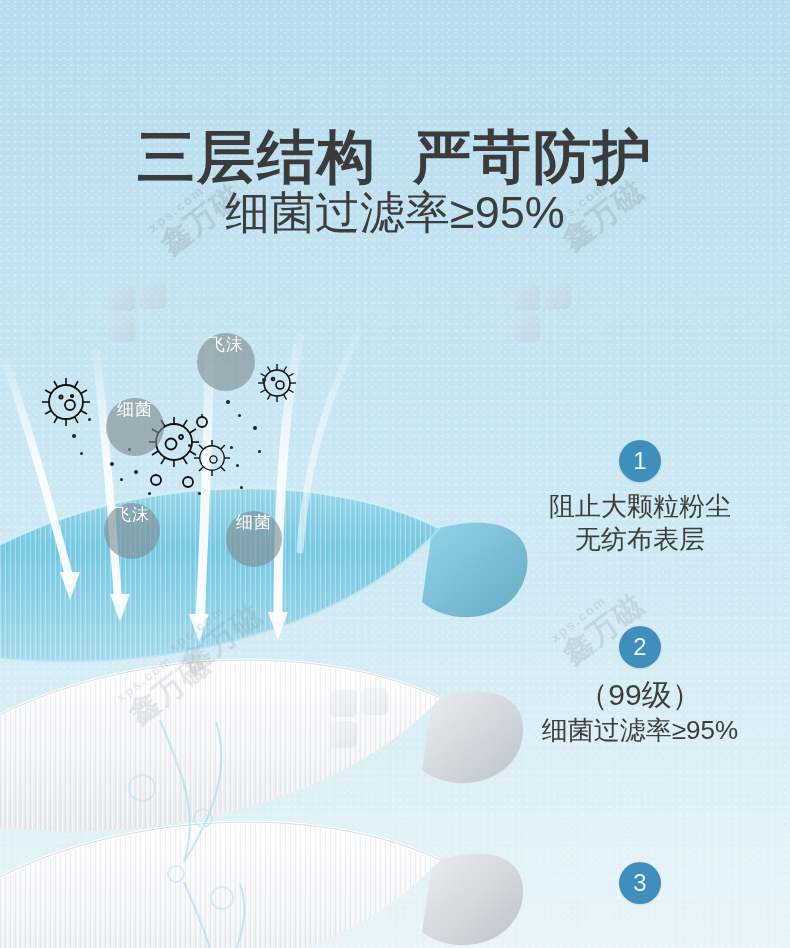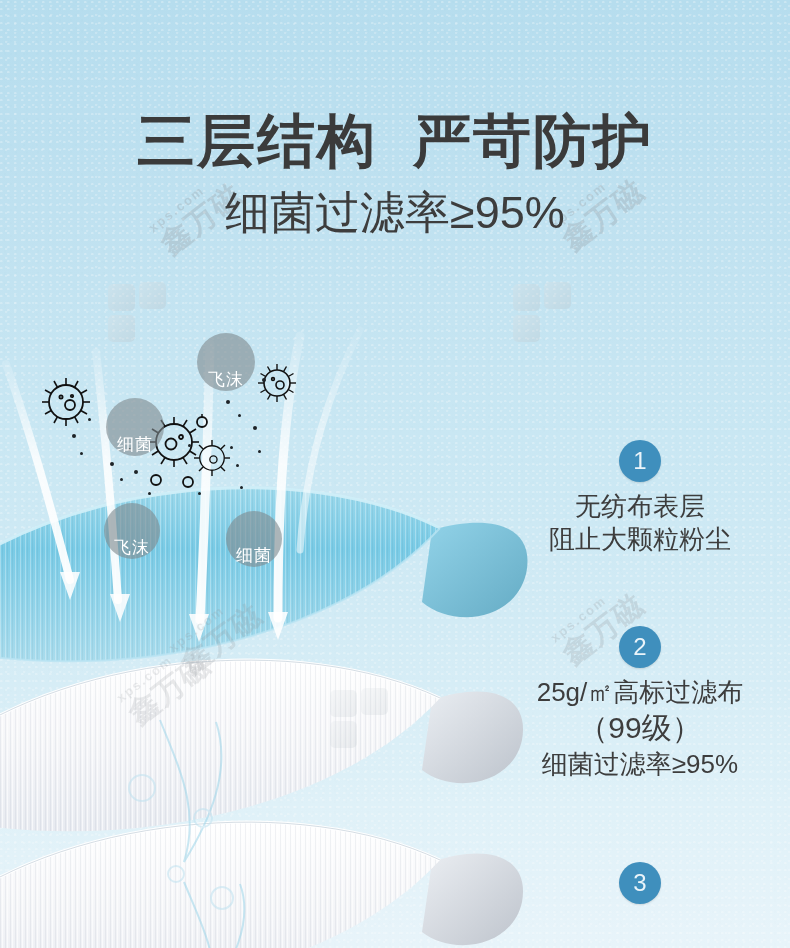--- a/index.html
+++ b/index.html
@@ -17,21 +17,21 @@
     background-image:
       radial-gradient(circle at 20% 30%, rgba(255,255,255,.55) 0 1px, transparent 1.4px),
       radial-gradient(circle at 70% 65%, rgba(255,255,255,.45) 0 1px, transparent 1.4px),
       radial-gradient(circle at 45% 85%, rgba(0,0,0,.05) 0 1px, transparent 1.4px),
       radial-gradient(circle at 85% 15%, rgba(0,0,0,.04) 0 1px, transparent 1.4px);
     background-size:7px 7px,9px 9px,11px 11px,13px 13px;
   }
 
   
   .title{
-    position:absolute;left:0;right:0;top:112px;text-align:center;
+    position:absolute;left:0;right:0;top:128px;text-align:center;
     font-size:58px;font-weight:bold;color:#3b3b3b;letter-spacing:2px;
     line-height:1;white-space:pre;
   }
   .subtitle{
     position:absolute;left:0;right:0;top:190px;text-align:center;
     font-size:45px;color:#3d3d3d;line-height:1;white-space:pre;
   }
 
   
   .wm{
@@ -43,21 +43,21 @@
   .wm-blocks{position:absolute;pointer-events:none;user-select:none;opacity:.30;}
   .wm-blocks i{
     position:absolute;display:block;width:27px;height:27px;border-radius:5px;
     background:linear-gradient(135deg,#dfe4e7,#b9c2c8);
   }
 
   
   .bubble{
     position:absolute;border-radius:50%;
     background:rgba(128,138,144,.62);
-    display:flex;align-items:flex-end;justify-content:center;
+    display:flex;align-items:flex-start;justify-content:center;
     color:#fff;font-size:17px;letter-spacing:1px;white-space:nowrap;
   }
   .dot{position:absolute;border-radius:50%;background:#1d2327;}
 
   
   .layer{position:absolute;}
   svg{display:block;overflow:visible;}
 
   
   .step{position:absolute;width:300px;left:490px;text-align:center;}
@@ -338,29 +338,28 @@
     <div class="wm-cn">鑫万磁</div>
   </div>
 
   <div class="title">三层结构  严苛防护</div>
   <div class="subtitle">细菌过滤率≥95%</div>
 
   <div class="step" style="top:440px;">
     <div class="badge">
       <span>1</span>
     </div>
+    <div class="step-line">阻止大颗粒粉尘</div>
     <div class="step-line">无纺布表层</div>
-    <div class="step-line">阻止大颗粒粉尘</div>
   </div>
 
   <div class="step" style="top:626px;">
     <div class="badge">
       <span>2</span>
     </div>
-    <div class="step-line">25g/㎡高标过滤布</div>
     <div class="step-line sm">（99级）</div>
     <div class="step-line">细菌过滤率≥95%</div>
   </div>
 
   <div class="step" style="top:862px;">
     <div class="badge">
       <span>3</span>
     </div>
   </div>
 

